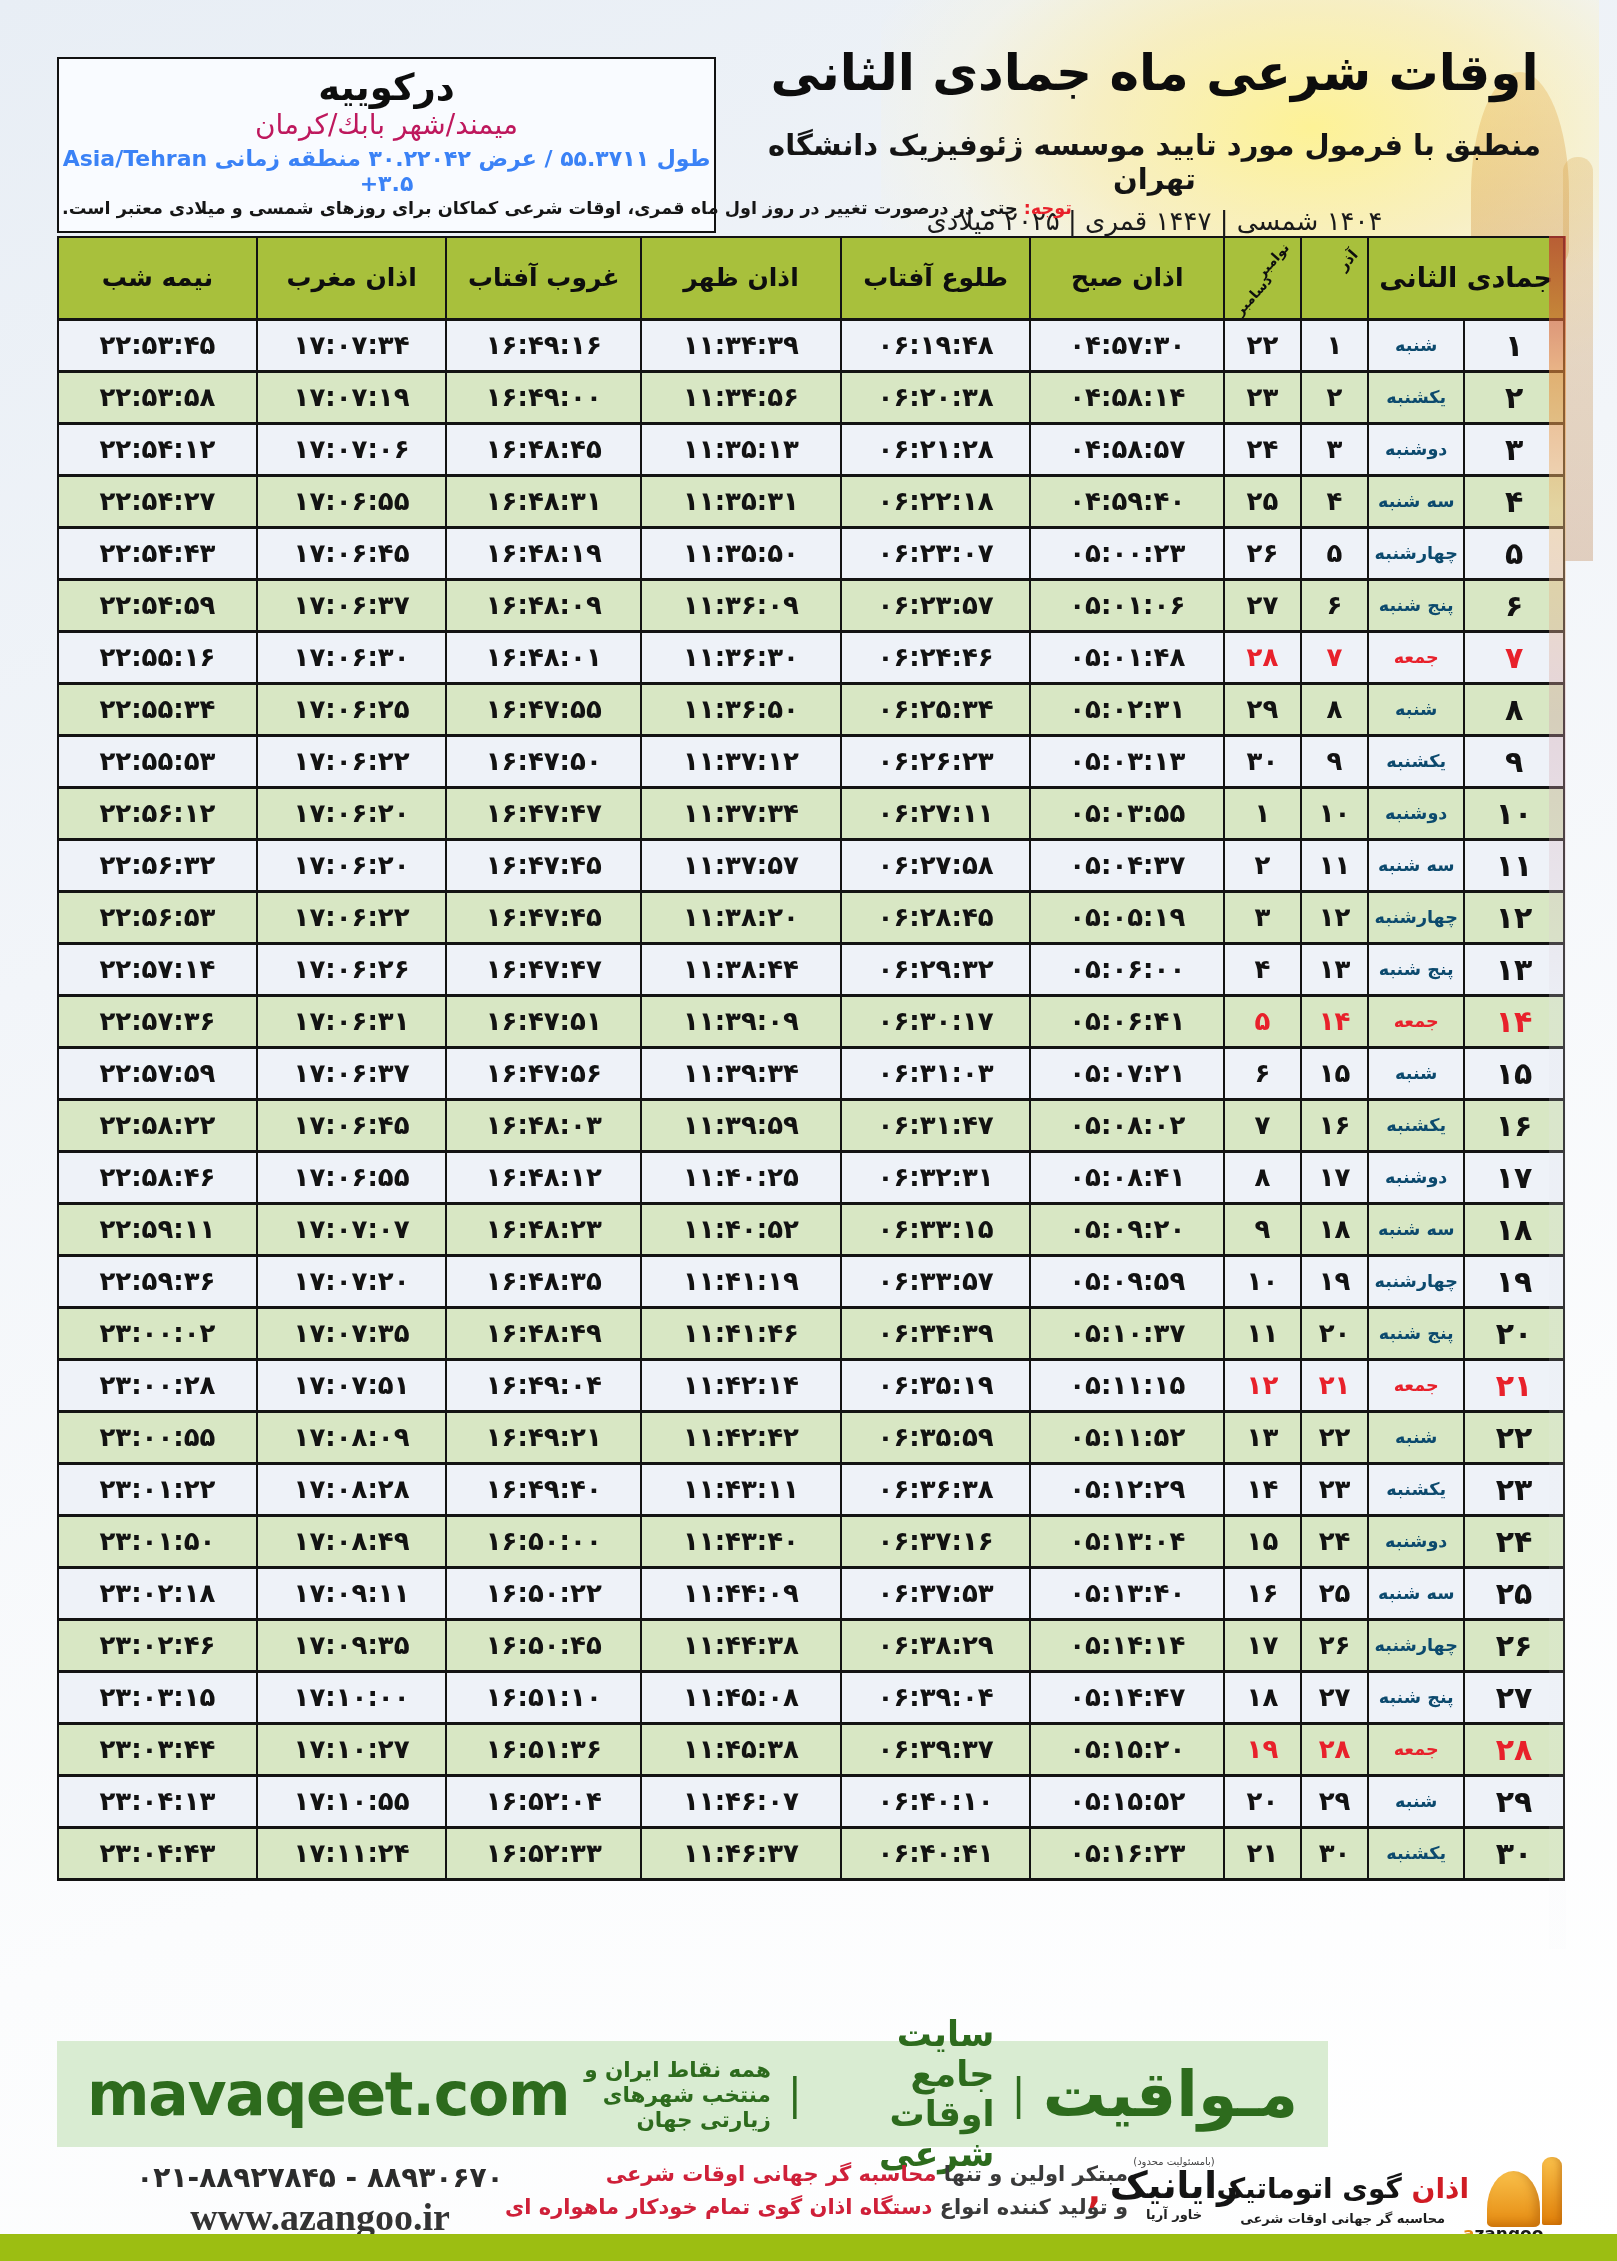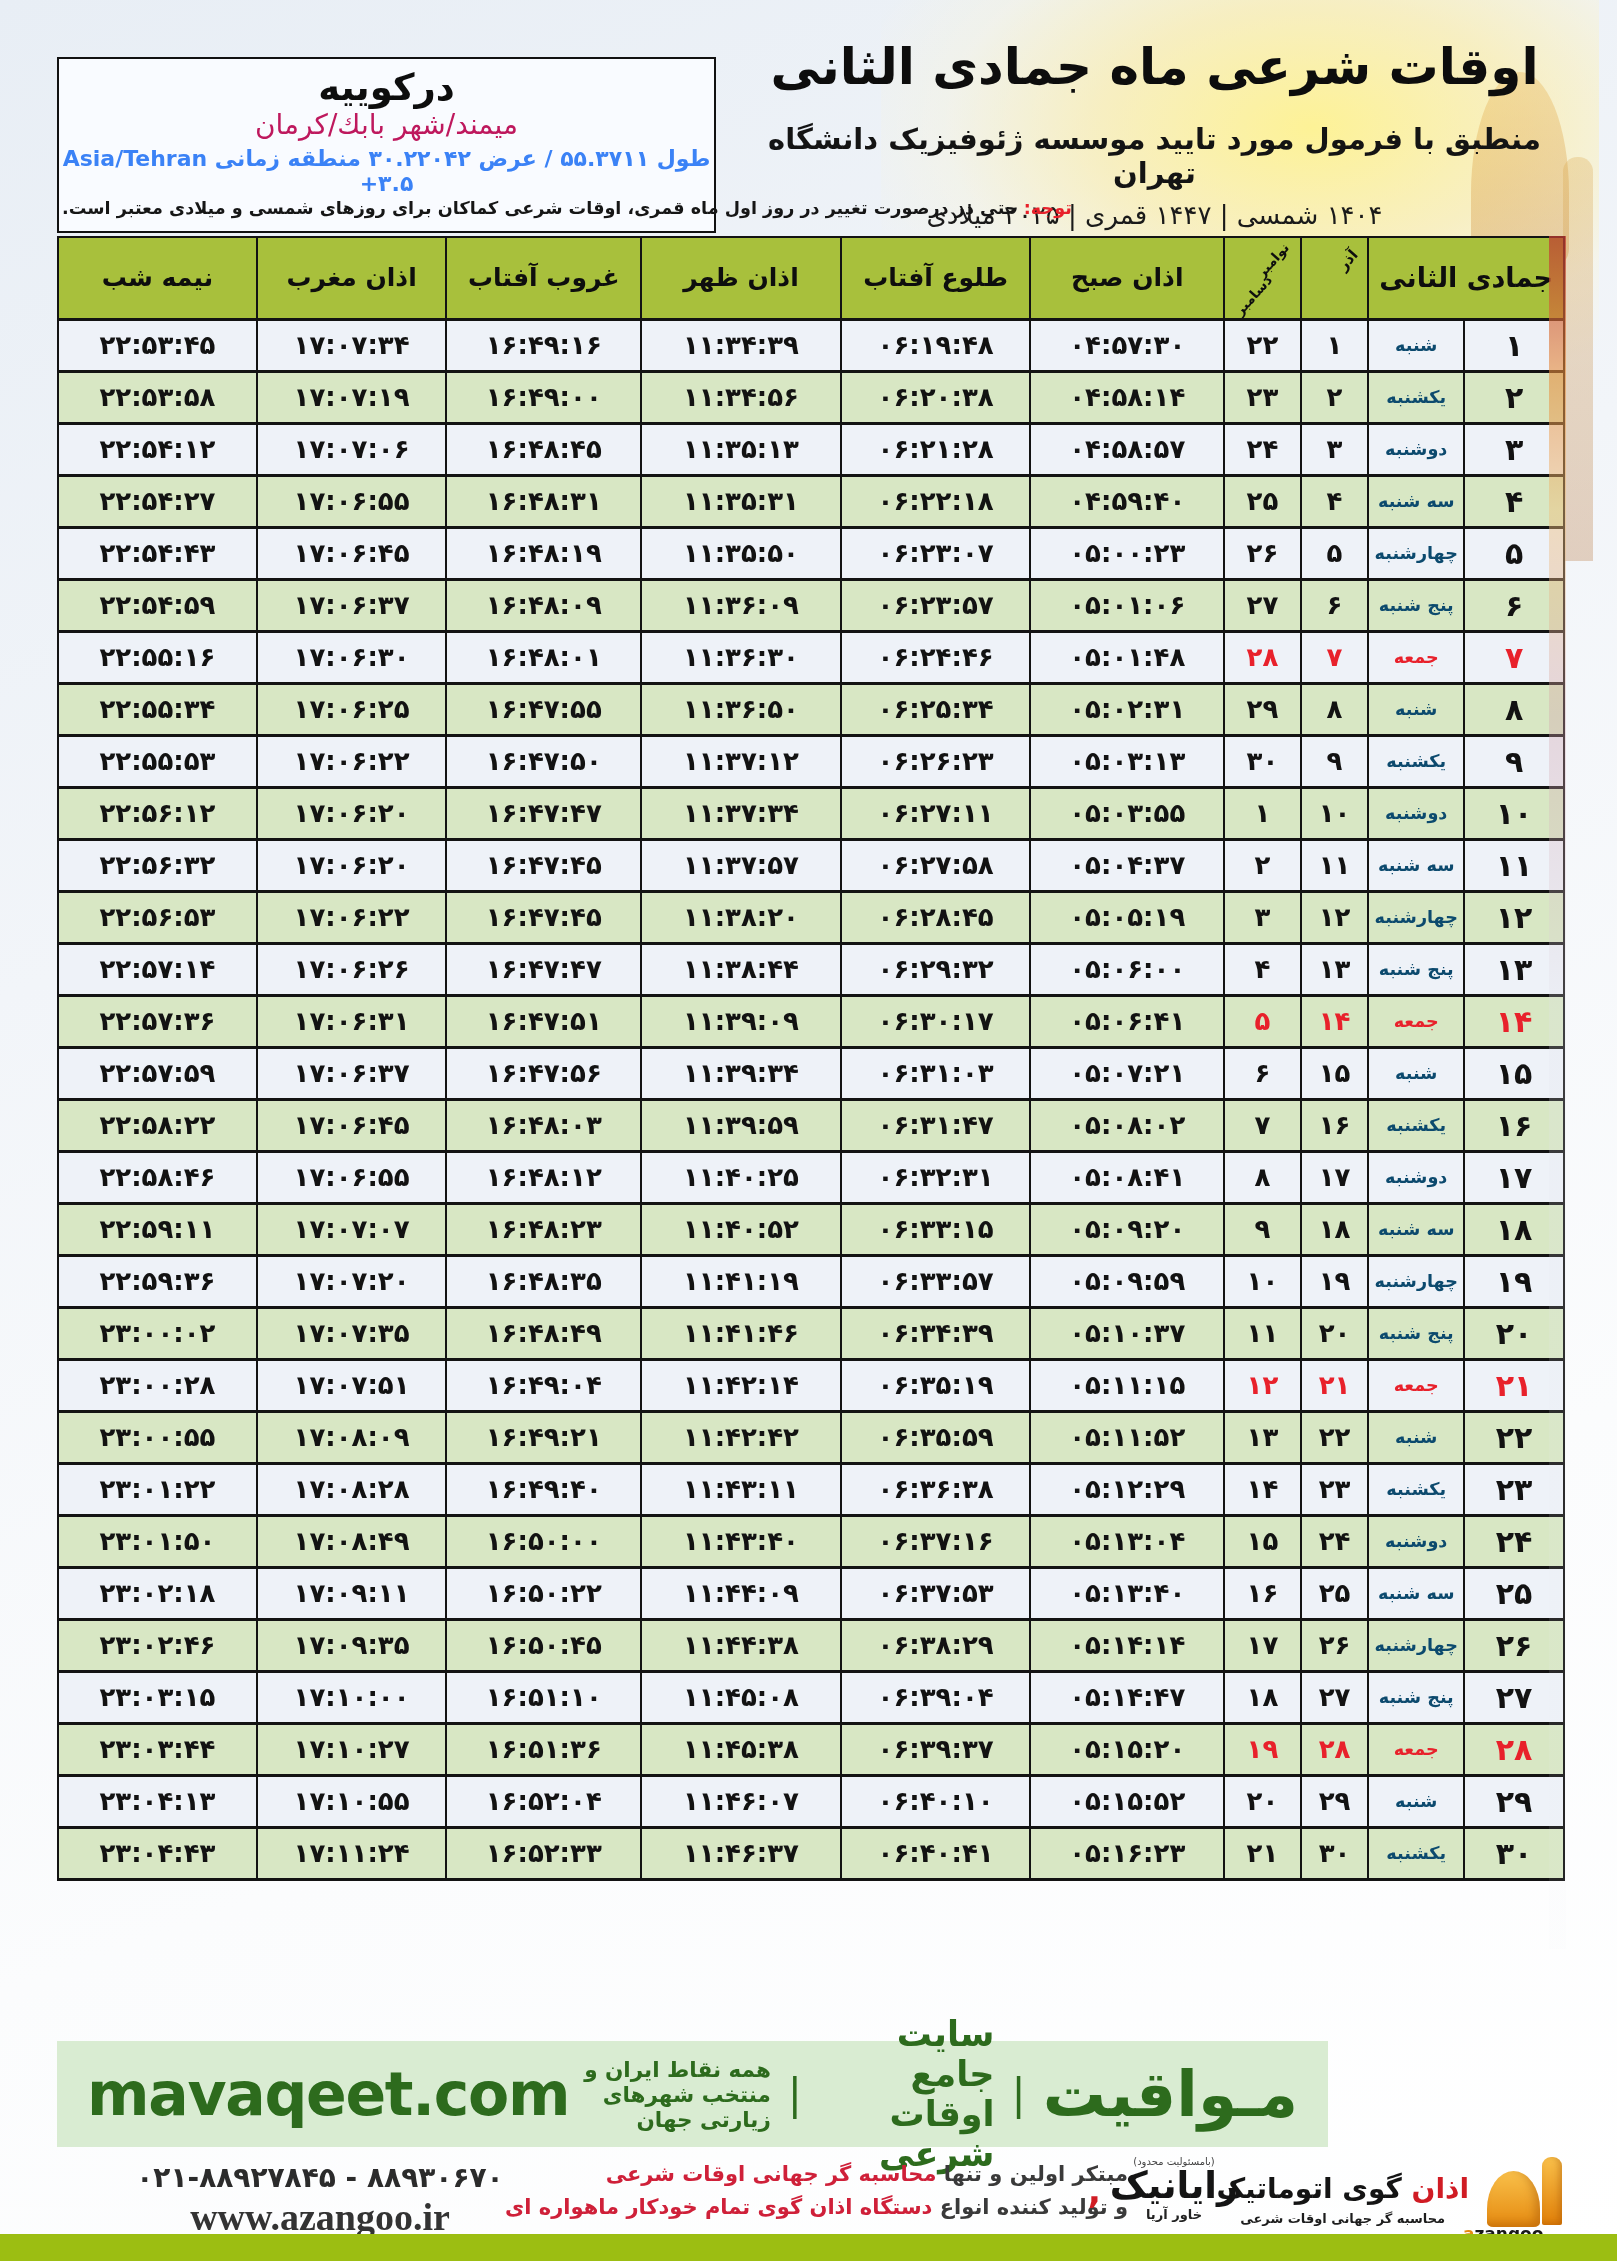--- a/index.html
+++ b/index.html
@@ -21,21 +21,21 @@
     position:absolute; left:1471px; top:72px; width:98px; height:196px; z-index:0; opacity:.33;
     background:linear-gradient(180deg,#e8b04a,#c77f2a);
     border-radius:50% 50% 18% 18% / 62% 62% 10% 10%;
   }
   .minaret-silhouette {
     position:absolute; left:1563px; top:157px; width:30px; height:404px; z-index:0; opacity:.28;
     background:linear-gradient(180deg,#d9a344,#b0682a);
     border-radius:14.4px 14.4px 0 0;
   }
   
-  .title-block { position:absolute; left:737px; top:38px; width:835px; text-align:center; z-index:2; direction:rtl; }
+  .title-block { position:absolute; left:737px; top:44px; width:835px; text-align:center; z-index:2; direction:rtl; }
   .main-title { font-size:50px; font-weight:800; color:#0d0d0d; letter-spacing:-0.7px; }
   .sub-title  { font-size:29px; font-weight:700; color:#141414; margin-top:26px; }
   .dates-line { font-size:26px; font-weight:400; color:#1a1a1a; margin-top:10.4px; }
 
   .location-box {
     position:absolute; left:57px; top:57px; width:659px; height:176px; z-index:2;
     background:rgba(250,252,255,.92); border:2.6px solid #111; text-align:center; direction:rtl;
     padding-top:9px;
   }
   .loc-title  { font-size:37px; font-weight:800; color:#0d0d0d; line-height:1.1; }

